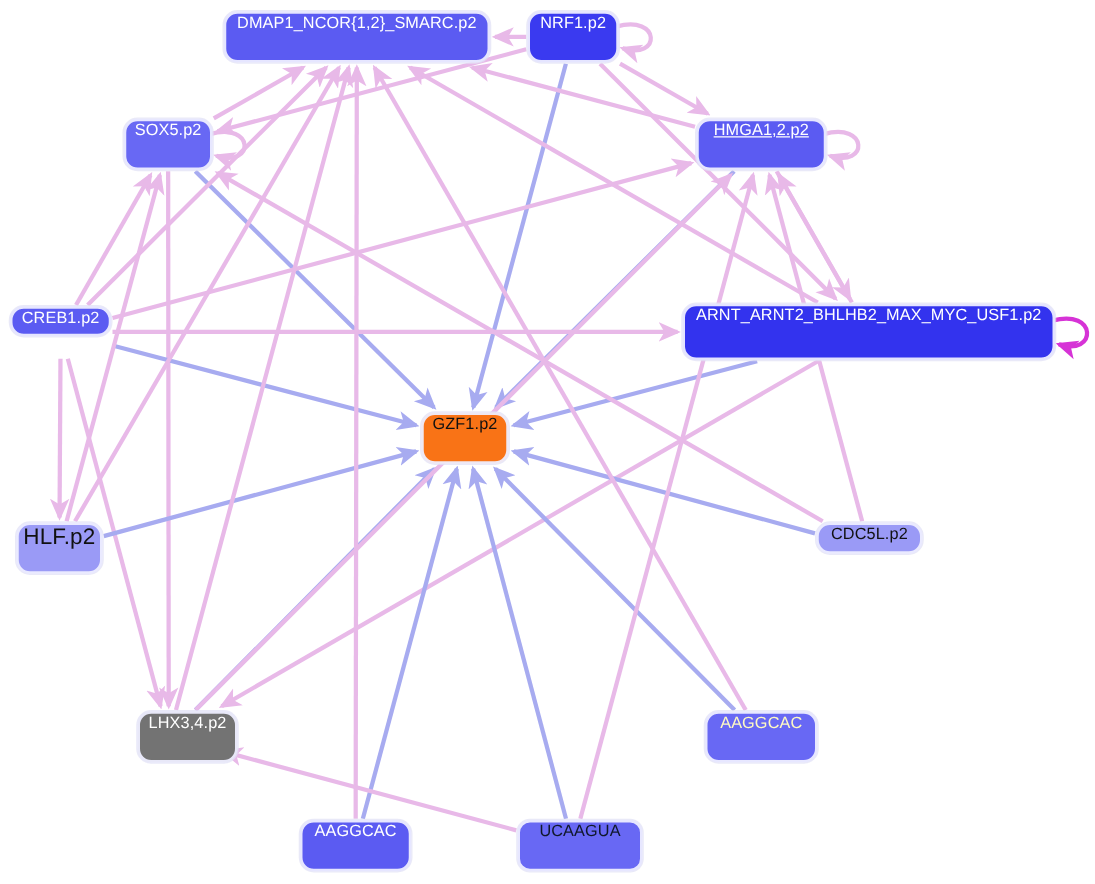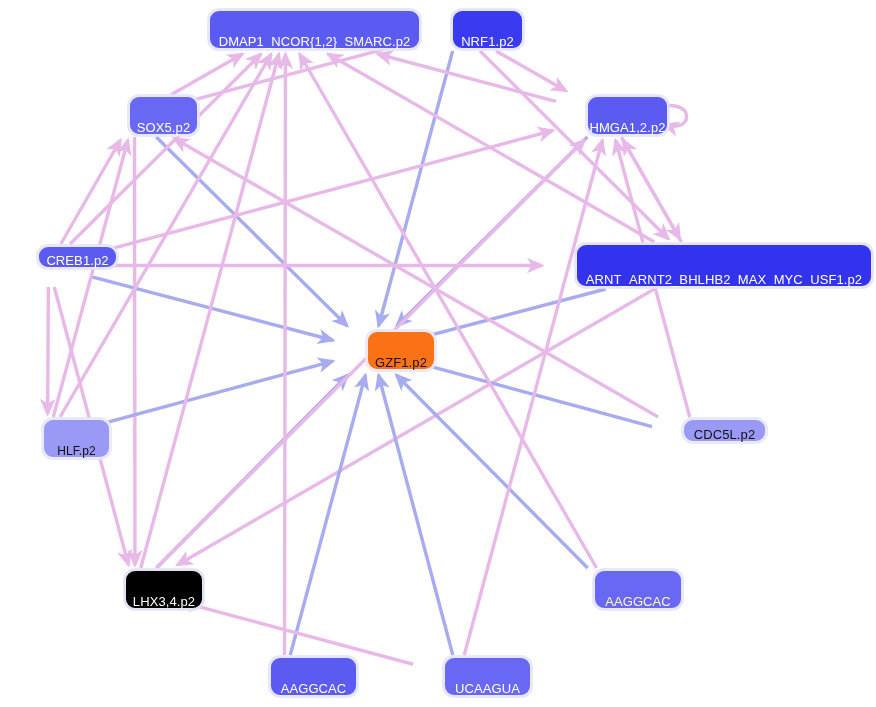--- a/index.html
+++ b/index.html
@@ -19,30 +19,29 @@
     position: absolute;
     left: 0;
     top: 0;
     width: 876px;
     height: 707px;
   }
   .node {
     position: absolute;
     box-sizing: border-box;
     display: flex;
-    align-items: flex-end;
+    align-items: flex-start;
     justify-content: center;
     border-radius: 11px;
     border: 2px solid rgba(238,238,255,0.95);
     box-shadow: 0 0 0 1px rgba(225,225,245,0.75);
     white-space: nowrap;
     letter-spacing: 0.1px;
     z-index: 5;
     cursor: pointer;
-    margin-left: 29px;
   }
   .node-label {
     display: block;
     line-height: 1;
     pointer-events: none;
   }
 </style>
 </head>
 <body>
 
@@ -109,44 +108,44 @@
   <div id="nodes-layer">
       <div class="node" style="left: 179px; top: 9px; width: 213px; height: 41px; background: rgb(91, 91, 242); color: rgb(255, 255, 255);">
         <span class="node-label" style="font-size: 13px;">DMAP1_NCOR{1,2}_SMARC.p2</span>
       </div>
       <div class="node" style="left: 422px; top: 9px; width: 73px; height: 41px; background: rgb(58, 58, 240); color: rgb(255, 255, 255);">
         <span class="node-label" style="font-size: 13px;">NRF1.p2</span>
       </div>
       <div class="node" style="left: 99px; top: 95px; width: 71px; height: 41px; background: rgb(104, 104, 244); color: rgb(255, 255, 255);">
         <span class="node-label" style="font-size: 13px;">SOX5.p2</span>
       </div>
-      <div class="node" style="left: 557px; top: 95px; width: 83px; height: 41px; background: rgb(91, 91, 242); color: rgb(255, 255, 255);">
+      <div class="node" style="left: 557px; top: 95px; width: 104px; height: 41px; background: rgb(91, 91, 242); color: rgb(255, 255, 255); text-decoration: underline;">
         <span class="node-label" style="font-size: 13px;">HMGA1,2.p2</span>
       </div>
       <div class="node" style="left: 8px; top: 245px; width: 81px; height: 24px; background: rgb(91, 91, 242); color: rgb(255, 255, 255);">
         <span class="node-label" style="font-size: 13px;">CREB1.p2</span>
       </div>
       <div class="node" style="left: 546px; top: 243px; width: 298px; height: 45px; background: rgb(51, 51, 238); color: rgb(255, 255, 255);">
         <span class="node-label" style="font-size: 13px;">ARNT_ARNT2_BHLHB2_MAX_MYC_USF1.p2</span>
       </div>
       <div class="node" style="left: 337px; top: 330px; width: 70px; height: 41px; background: #f97316; color: rgb(17, 17, 17);">
         <span class="node-label" style="font-size: 13px;">GZF1.p2</span>
       </div>
       <div class="node" style="left: 13px; top: 418px; width: 69px; height: 41px; background: rgb(154, 154, 246); color: rgb(17, 17, 17);">
-        <span class="node-label" style="font-size: 12px;">HLF.p2</span>
+        <span class="node-label" style="font-size: 18px;">HLF.p2</span>
       </div>
       <div class="node" style="left: 653px; top: 418px; width: 85px; height: 25px; background: rgb(154, 154, 246); color: rgb(17, 17, 17);">
         <span class="node-label" style="font-size: 13px;">CDC5L.p2</span>
       </div>
-      <div class="node" style="left: 95px; top: 569px; width: 80px; height: 41px; background: #000000; color: rgb(255, 255, 255);">
+      <div class="node" style="left: 110px; top: 569px; width: 80px; height: 41px; background: #737373; color: rgb(255, 255, 255);">
         <span class="node-label" style="font-size: 13px;">LHX3,4.p2</span>
       </div>
       <div class="node" style="left: 564px; top: 569px; width: 90px; height: 41px; background: rgb(104, 104, 244); color: #fef9c3;">
         <span class="node-label" style="font-size: 13px;">AAGGCAC</span>
       </div>
       <div class="node" style="left: 240px; top: 656px; width: 89px; height: 41px; background: rgb(91, 91, 242); color: rgb(255, 255, 255);">
         <span class="node-label" style="font-size: 13px;">AAGGCAC</span>
       </div>
-      <div class="node" style="left: 414px; top: 656px; width: 89px; height: 41px; background: rgb(104, 104, 244); color: #ffffff;">
+      <div class="node" style="left: 414px; top: 656px; width: 100px; height: 41px; background: rgb(104, 104, 244); color: #0f172a; border-radius: 10px;">
         <span class="node-label" style="font-size: 13px;">UCAAGUA</span>
       </div>
     </div>
 </div>
 
 </body></html>

